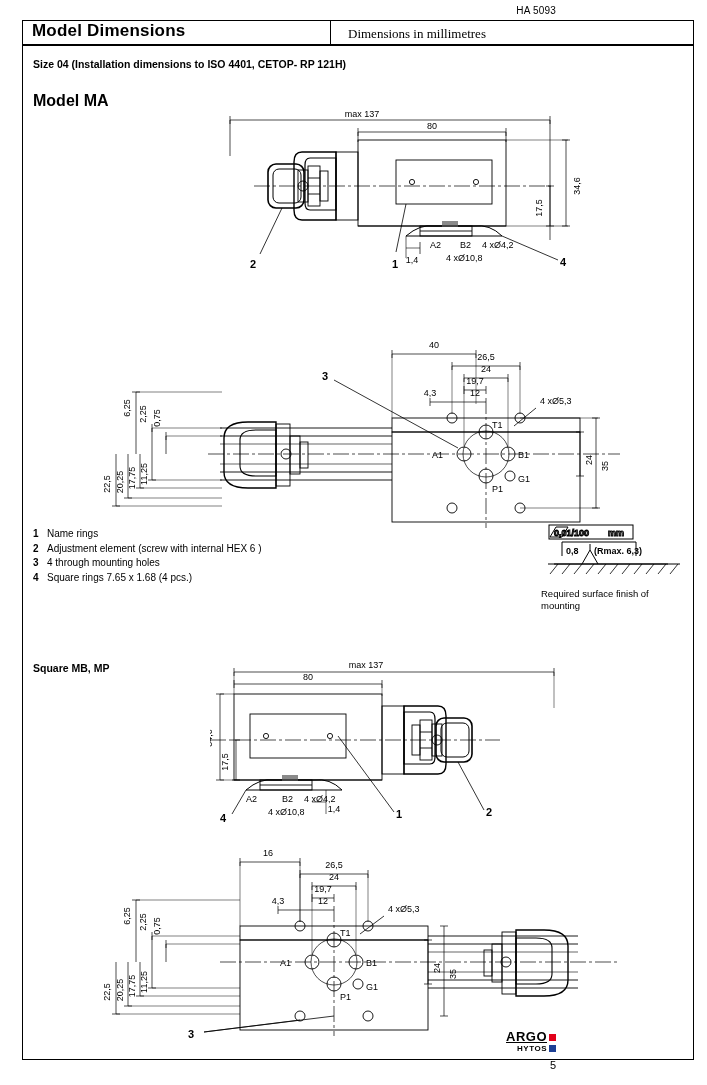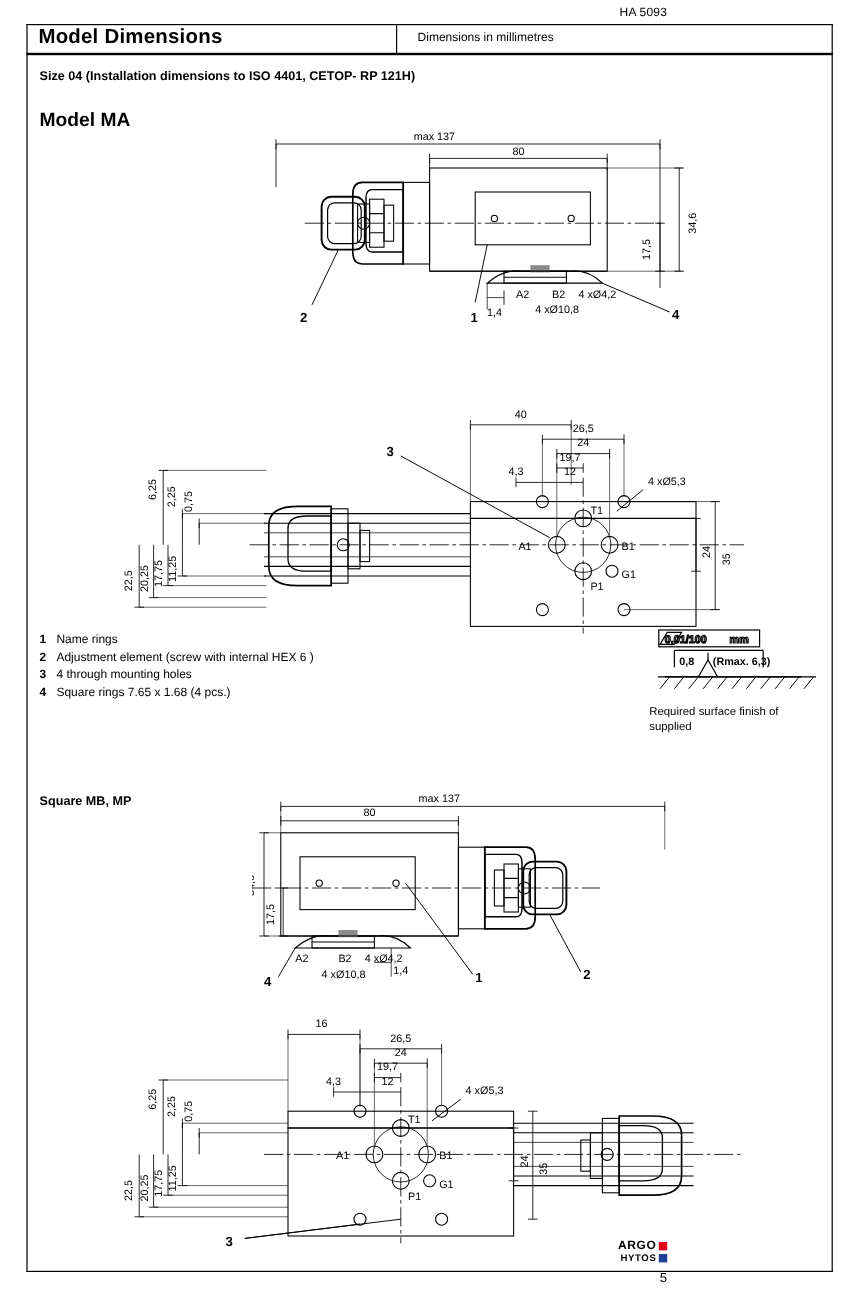--- a/index.html
+++ b/index.html
@@ -25,21 +25,21 @@
     position:absolute;left:22px;top:44px;width:672px;height:2px;background:#000;
   }
   .main-title{
     position:absolute;left:32px;top:21px;
     font-size:17px;font-weight:bold;letter-spacing:.2px;
   }
   .title-sep{
     position:absolute;left:330px;top:21px;width:1px;height:24px;background:#000;
   }
   .subtitle-right{
-    position:absolute;left:348px;top:26px;font-size:10px;
+    position:absolute;left:348px;top:26px;font-size:13px;font-family:Liberation Serif, serif;
   }
 
   
   .frame-left{position:absolute;left:22px;top:20px;width:1px;height:1040px;background:#000;}
   .frame-right{position:absolute;left:693px;top:20px;width:1px;height:1040px;background:#000;}
   .frame-bottom{position:absolute;left:22px;top:1059px;width:672px;height:1px;background:#000;}
 
   .sizeline{
     position:absolute;left:33px;top:58px;font-size:10.5px;font-weight:bold;
   }
@@ -52,21 +52,21 @@
   .legend .num{position:absolute;left:0;top:0;font-weight:bold;}
 
   
   .finish{position:absolute;left:548px;top:524px;width:140px;}
   .finish-note{position:absolute;left:541px;top:588px;width:140px;font-size:9.5px;line-height:12px;}
 
   
   .pageno{position:absolute;right:14px;bottom:14px;font-size:11px;}
   
   .logo{position:absolute;right:14px;bottom:32px;text-align:right;}
-  .logo .l1{font-size:10px;font-weight:bold;letter-spacing:.5px;color:#000;}
+  .logo .l1{font-size:13px;font-weight:bold;letter-spacing:.5px;color:#000;text-decoration:underline;}
   .logo .l2{font-size:8px;font-weight:bold;letter-spacing:.5px;color:#000;}
   .logo .sq{display:inline-block;width:7px;height:7px;margin-left:2px;vertical-align:middle;}
   .sq-red{background:#e2001a;}
   .sq-blue{background:#1d3f94;}
 
   svg{display:block;}
   .dwg{position:absolute;}
   text{font-family:"Liberation Sans", sans-serif;}
 </style>
 </head>
@@ -282,21 +282,21 @@
       <path d="M14 18 l74 0 M14 18 l0 14 M88 18 l0 14"></path>
     </g>
     <g font-size="9" font-weight="bold">
       <text x="18" y="30">0,8</text>
       <text x="46" y="30">(Rmax. 6,3)</text>
     </g>
   </svg>
   </div>
   <div class="finish-note">
     <div>Required surface finish of</div>
-    <div>supplied</div>
+    <div>mounting</div>
   </div>
 
   <div class="model-mbmp">Square MB, MP</div>
 
   <div class="dwg" style="left:210px;top:660px;">
   <svg width="420" height="185" viewBox="0 0 420 185">
     <g stroke="#000" fill="none" stroke-width="0.9">
       <rect x="24" y="34" width="148" height="86"></rect>
       <rect x="40" y="54" width="96" height="44"></rect>
       <circle cx="56" cy="76" r="2.6"></circle>

